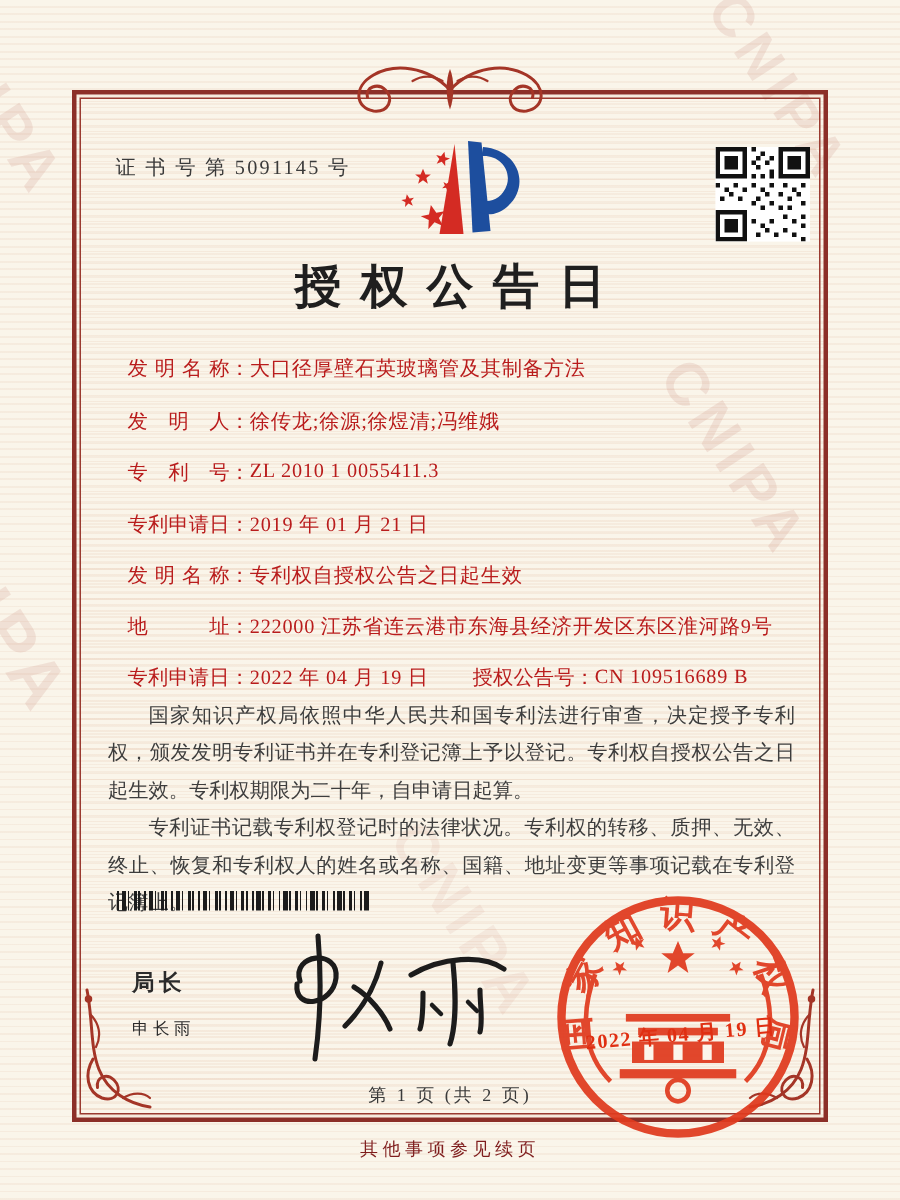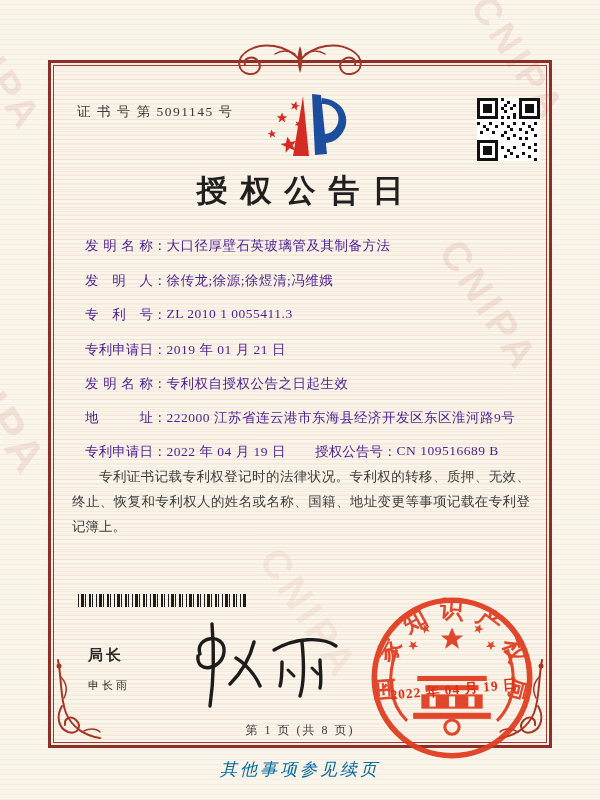--- a/index.html
+++ b/index.html
@@ -45,21 +45,21 @@
     position:absolute; left:77px; top:103px;
     font-size:13.5px; letter-spacing:1.5px; color:#3a3a3a;
   }
   .logo { position:absolute; left:246px; top:90px; width:108px; height:78px; }
   .qr { position:absolute; left:477px; top:98px; width:63px; height:63px; background:#fff; }
   .title {
     position:absolute; left:0; right:0; top:170px;
     text-align:center; font-size:31px; font-weight:bold;
     letter-spacing:13px; text-indent:13px; color:#1f1f1f;
   }
-  .field-row { position:absolute; left:85px; white-space:nowrap; font-size:13.5px; color:#4c1d95; }
+  .field-row { position:absolute; left:85px; white-space:nowrap; font-size:13.5px; color:#b91c1c; }
   .flabel {
     display:inline-block; width:68px;
     text-align:justify; text-align-last:justify;
     vertical-align:top;
   }
   .colon { display:inline-block; vertical-align:top; }
   .fvalue { display:inline-block; vertical-align:top; letter-spacing:0.5px; }
   .cell2 { position:absolute; left:230px; top:0; white-space:nowrap; }
   .body-text {
     position:absolute; left:72px; top:464px; width:458px;
@@ -84,21 +84,21 @@
     position:absolute; left:366px; top:681px; width:176px; z-index:6;
     text-align:center; color:#e02f12; font-weight:bold; font-size:13.5px;
     letter-spacing:1px; transform:rotate(-5deg);
   }
   .page-num {
     position:absolute; left:0; right:0; top:722px;
     text-align:center; font-size:12px; letter-spacing:2px; color:#3a3a3a;
   }
   .footer-note {
     position:absolute; left:0; right:0; top:758px;
-    text-align:center; font-size:17px; letter-spacing:3px; color:#0369a1;font-style:italic;
+    text-align:center; font-size:12px; letter-spacing:3px; color:#7f1d1d;
   }
   .orn-top { position:absolute; left:215px; top:42px; width:170px; height:36px; }
   .orn-bl { position:absolute; left:52px; top:658px; width:50px; height:85px; }
   .orn-br { position:absolute; left:498px; top:658px; width:50px; height:85px; transform:scaleX(-1); }
 </style>
 </head>
 <body>
 
 <div class="lines-full"></div>
 <div class="lines-inner"></div>
@@ -250,20 +250,21 @@
   <span class="flabel">地址</span><span class="colon">：</span><span class="fvalue">222000 江苏省连云港市东海县经济开发区东区淮河路9号</span>
 </div>
 <div class="field-row" style="top:443px">
   <span class="flabel">专利申请日</span><span class="colon">：</span><span class="fvalue">2022 年 04 月 19 日</span>
   <span class="cell2">
     <span class="flabel">授权公告号</span><span class="colon">：</span><span class="fvalue">CN 109516689 B</span>
   </span>
 </div>
 
 <div class="body-text">
+  <p>国家知识产权局依照中华人民共和国专利法进行审查，决定授予专利权，颁发发明专利证书并在专利登记簿上予以登记。专利权自授权公告之日起生效。专利权期限为二十年，自申请日起算。</p>
   <p>专利证书记载专利权登记时的法律状况。专利权的转移、质押、无效、终止、恢复和专利权人的姓名或名称、国籍、地址变更等事项记载在专利登记簿上。</p>
 </div>
 
 <div class="barcode"></div>
 
 <div class="sign-title">局长</div>
 <div class="sign-name">申长雨</div>
 <svg class="signature" viewBox="0 0 185 92" aria-label="申长雨">
   <g fill="none" stroke="#1c1c1c" stroke-width="3.4" stroke-linecap="round">
     <path d="M30,34 C24,16 56,12 54,32 C52,50 26,54 28,36"></path>
@@ -305,14 +306,14 @@
     <rect x="106" y="108" width="6" height="10"></rect>
   </g>
   <g fill="none" stroke="#e03a1e" stroke-width="3">
     <circle cx="90" cy="138" r="7"></circle>
     <path d="M36,62 C26,88 28,114 46,132"></path>
     <path d="M144,62 C154,88 152,114 134,132"></path>
   </g>
 </svg>
 <div class="seal-date">2022 年 04 月 19 日</div>
 
-<div class="page-num">第 1 页 (共 8 页)</div>
+<div class="page-num">第 1 页 (共 2 页)</div>
 <div class="footer-note">其他事项参见续页</div>
 
 </body></html>

